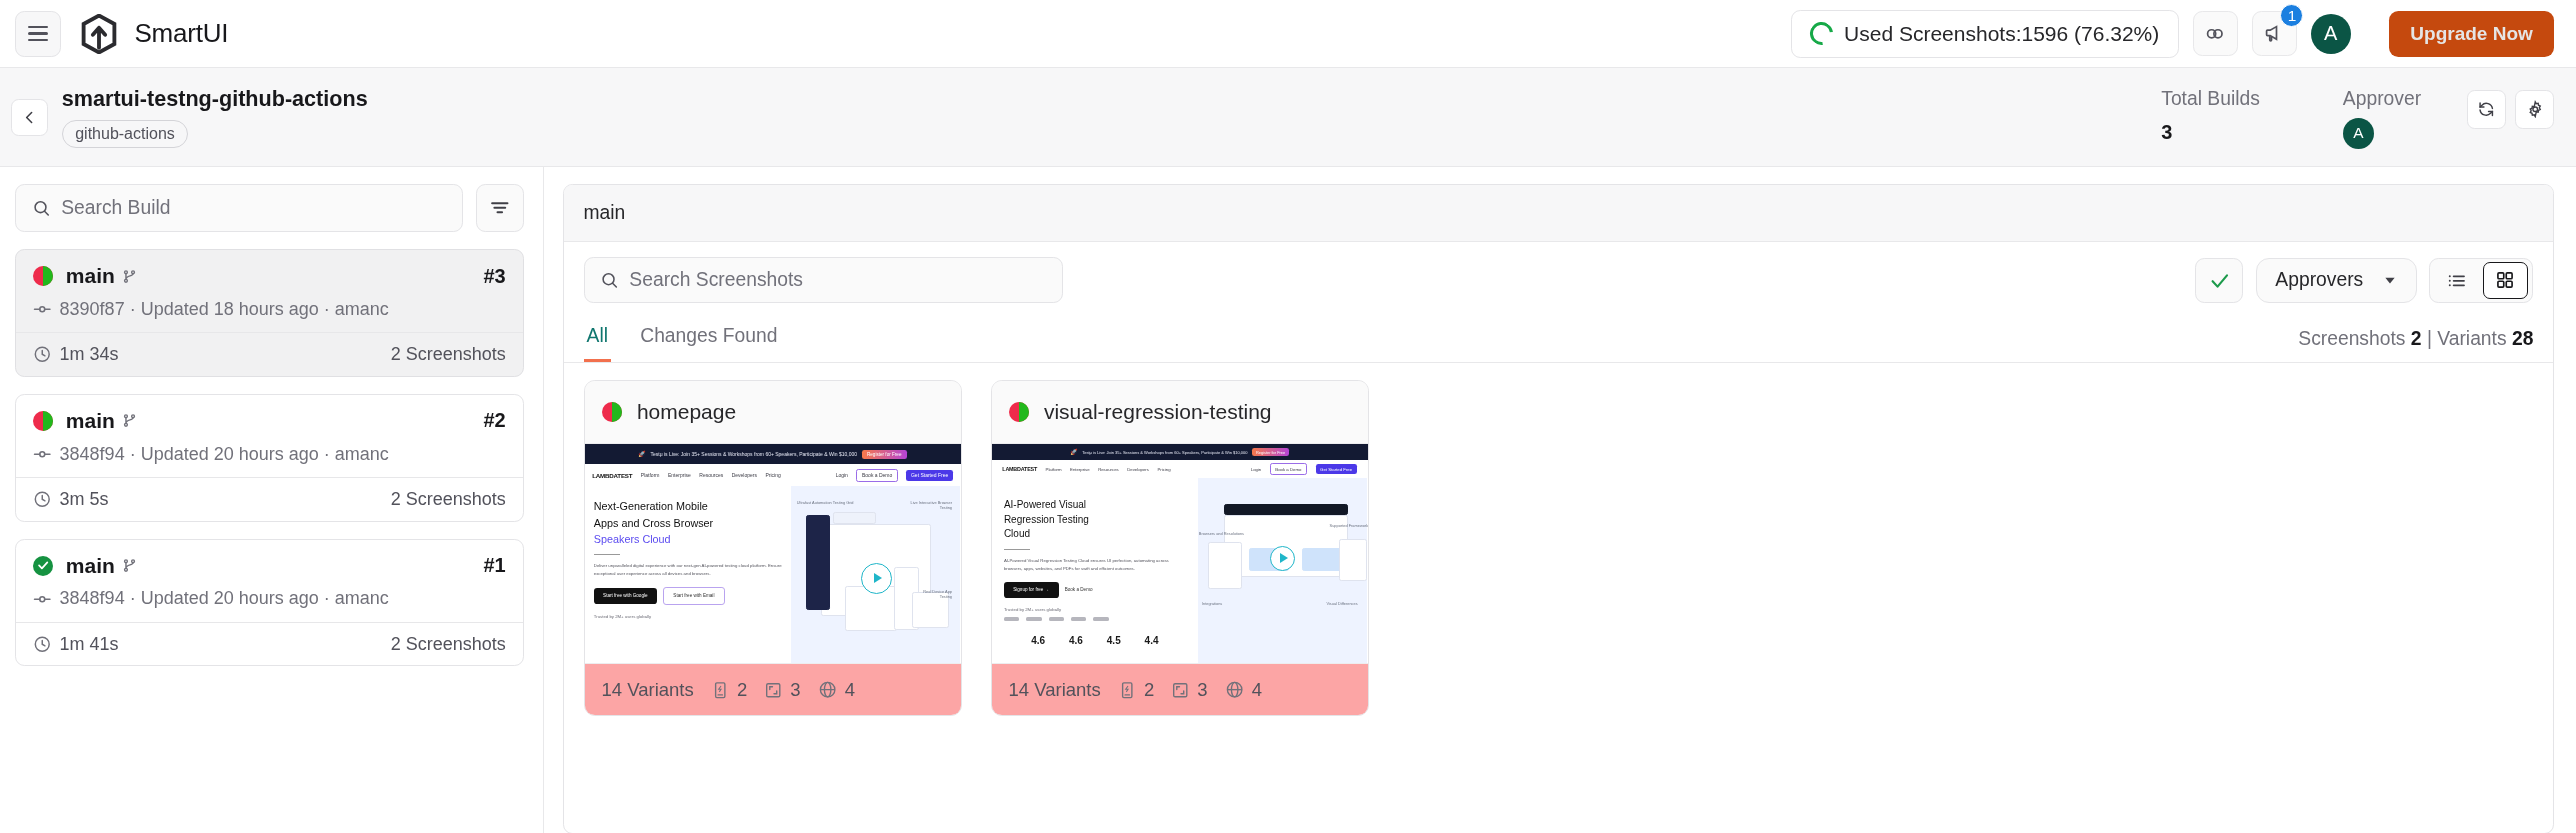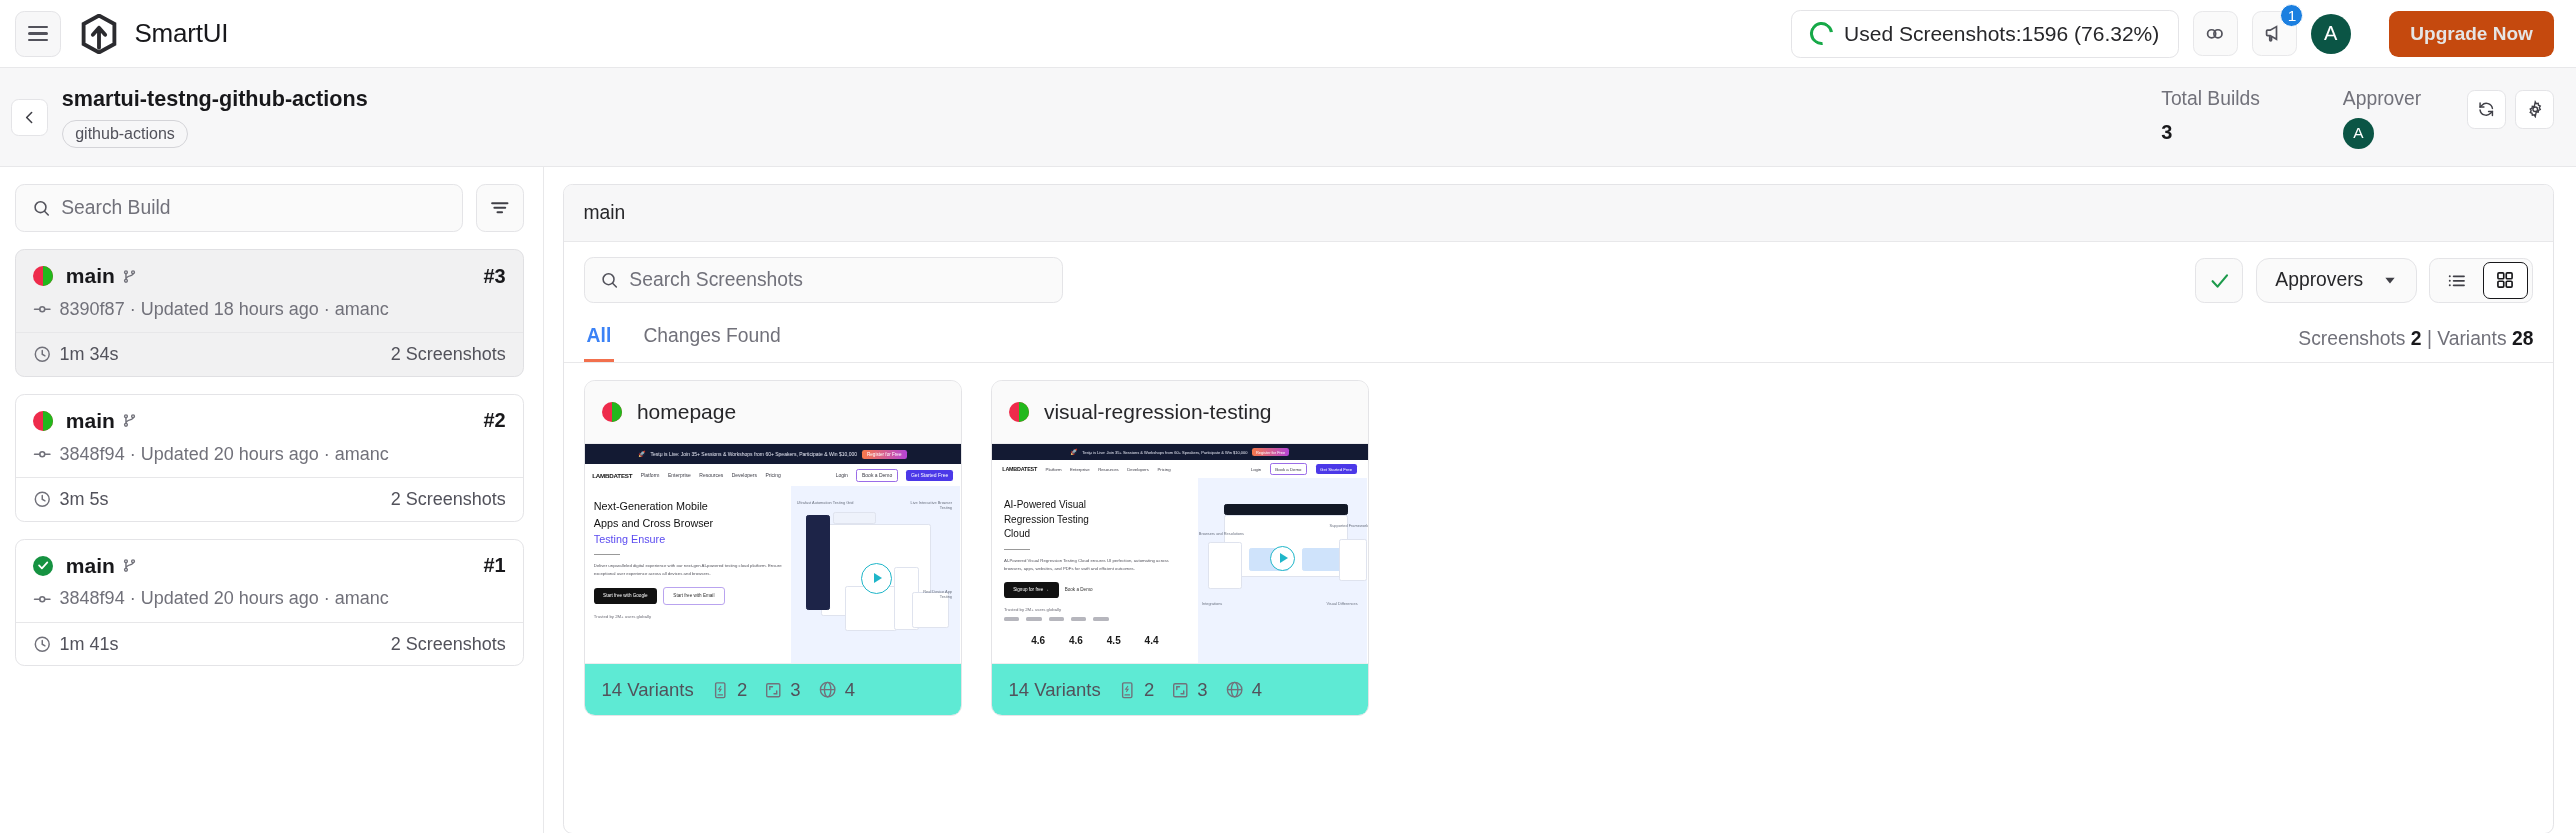--- a/index.html
+++ b/index.html
@@ -249,21 +249,21 @@
     padding: 0 20px;
     border-bottom: 0.8px solid #e8e8ea;
     position: relative;
   }
   .tab {
     font-size: 19.3px; color: #71717a;
     padding: 7.7px 3.1px 12.4px 3.1px;
     margin-right: 26px; cursor: pointer;
     border-bottom: 3.1px solid transparent;
   }
-  .tab.active { color: #3b82f6; font-weight: bold; border-bottom-color: #f2704d; }
+  .tab.active { color: #0f766e; font-weight: normal; border-bottom-color: #f2704d; }
   .counts {
     margin-left:auto; font-size: 19.3px; color:#71717a;
     padding-bottom: 12.4px;
   }
   .counts b { color:#18181b; }
 
   
   .grid {
     padding: 17px 20px;
     display: flex; gap: 29px;
@@ -283,21 +283,21 @@
     height: 62px; display:flex; align-items:center; gap: 15.4px;
     padding: 0 17px; background:#fafafa;
   }
   .ss-card-title { font-size: 21px; color: #27272a; }
   .ss-thumb {
     flex: 1; background: #fff; overflow: hidden; position: relative;
     border-top: 0.8px solid #ededef; border-bottom: 0.8px solid #ededef;
   }
   .ss-card-foot {
     height: 51px; display:flex; align-items:center; gap: 10.8px;
-    padding: 0 17px; background:#5eead4;
+    padding: 0 17px; background:#fca5a5;
     font-size: 18.5px; color:#52525b;
   }
   .foot-metric { display:flex; align-items:center; gap: 7.7px; margin-left: 6.2px; }
 
   
   .mini { width: 100%; height: 100%; position: relative; font-size: 4.6px; color:#333; }
   .mini-banner {
     background:#131a33; color:#e7e9f5; height: 20px;
     display:flex; align-items:center; justify-content:center; gap:4.6px;
     font-size: 5px; text-align:center; padding: 0 7.7px;
@@ -643,21 +643,21 @@
                 <span class="spacer"></span>
                 <span>Login</span>
                 <span class="outlined">Book a Demo</span>
                 <span class="filled">Get Started Free</span>
               </div>
               <div class="mini-body">
                 <div class="mini-left">
                   <div class="mini-h1">
                     <div>Next-Generation Mobile</div>
                     <div>Apps and Cross Browser</div>
-                    <div class="accent">Testing Ensure</div>
+                    <div class="accent">Speakers Cloud</div>
                   </div>
                   <div class="mini-hr"></div>
                   <div class="mini-p">Deliver unparalleled digital experience with our next-gen AI-powered testing cloud platform. Ensure exceptional user experience across all devices and browsers.</div>
                   <div class="mini-btns">
                     <div class="mini-btn-dark">Start free with Google</div>
                     <div class="mini-btn-out">Start free with Email</div>
                   </div>
                   <div class="mini-trust">Trusted by 2M+ users globally</div>
                 </div>
                 <div class="mini-right">

